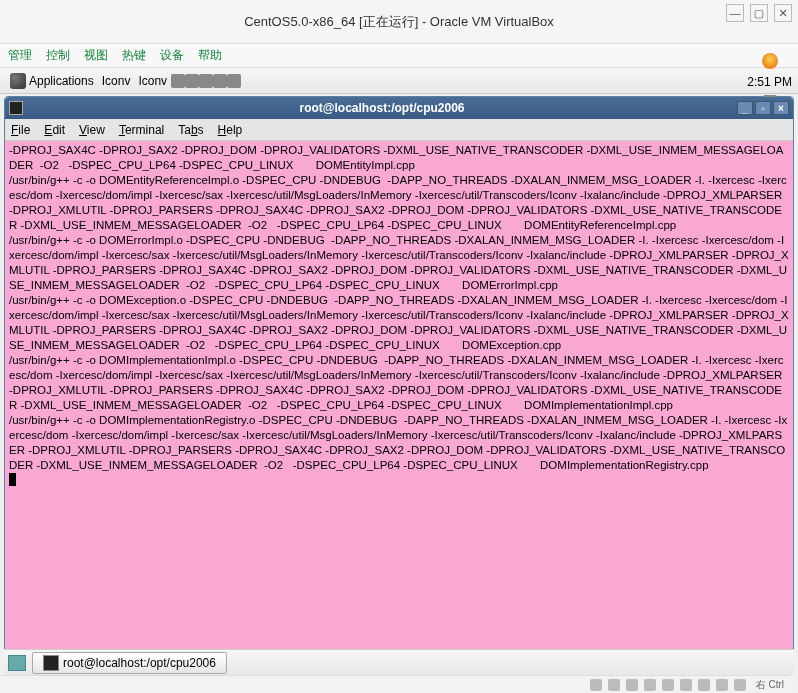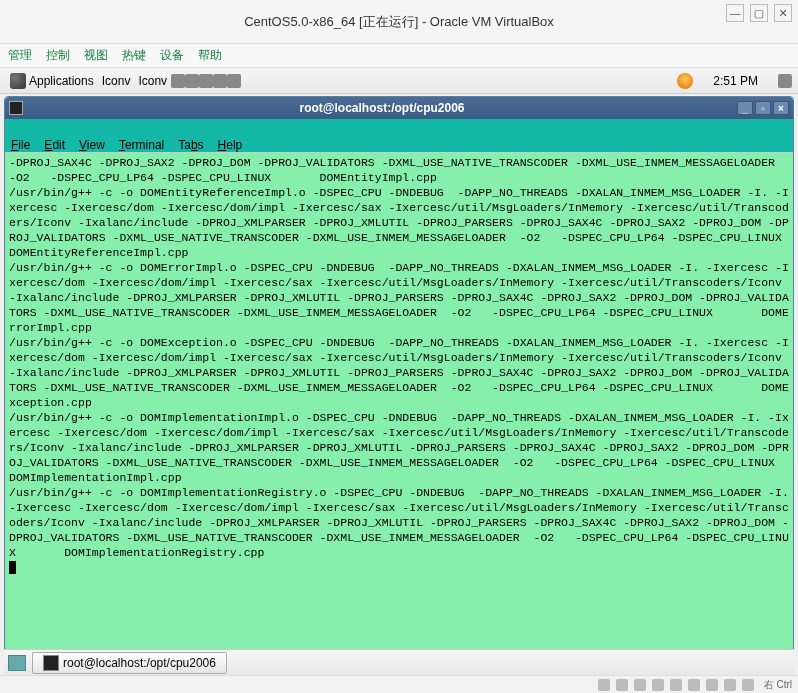--- a/index.html
+++ b/index.html
@@ -12,45 +12,45 @@
   .vb-controls span { width: 18px; height: 18px; display: inline-flex; align-items: center; justify-content: center; border: 1px solid #bbb; font-size: 11px; color: #555; cursor: pointer; }
 
   .vb-menubar { height: 24px; background: #f8f8f8; display: flex; align-items: center; padding: 0 8px; gap: 14px; border-bottom: 1px solid #e0e0e0; font-size: 12px; color: #15803d; }
   .vb-menubar span { cursor: pointer; }
 
   
   .gnome-panel { height: 26px; background: linear-gradient(#f6f6f6,#e8e8e8); display: flex; align-items: center; padding: 0 6px; border-bottom: 1px solid #ccc; font-size: 12px; }
   .gnome-left { display: flex; align-items: center; }
   .gnome-item { display: flex; align-items: center; gap: 3px; padding: 0 4px; cursor: pointer; }
   .gnome-icon { width: 16px; height: 16px; display: inline-block; }
-  .gnome-right { margin-left: auto; display: flex; align-items: center; gap: 20px; }
+  .gnome-right { margin-left: auto; display: flex; align-items: center; gap: 6px; flex-direction: column; }
   .foot-icon { background: radial-gradient(circle at 30% 30%, #777,#333); border-radius: 3px; }
   .tray-icon { width: 14px; height: 14px; background: #888; border-radius: 2px; }
 
   
   .term-window { margin: 2px 4px 0 4px; border: 1px solid #5b7ea3; border-radius: 4px 4px 0 0; background: #fff; display: flex; flex-direction: column; height: 572px; }
   .term-titlebar { height: 22px; background: linear-gradient(#4a6d95,#3a5a82); display: flex; align-items: center; color: #fff; font-size: 12px; font-weight: bold; padding: 0 4px; border-radius: 4px 4px 0 0; }
   .term-titlebar .ticon { width: 14px; height: 14px; margin-right: 4px; display: inline-block; background: #222; border: 1px solid #aaa; }
   .term-controls { margin-left: auto; display: flex; gap: 2px; }
   .term-controls span { width: 16px; height: 14px; background: #6a8ab0; border: 1px solid #3a5575; display: inline-flex; align-items: center; justify-content: center; font-size: 10px; color: #fff; cursor: pointer; }
 
-  .term-menubar { height: 34px; background: #14b8a6; display: flex; align-items: flex-end; padding: 0 6px; gap: 14px; font-size: 12px; border-bottom: 1px solid #ccc; }
+  .term-menubar { height: 22px; background: #e5e5e5; display: flex; align-items: center; padding: 0 6px; gap: 14px; font-size: 12px; border-bottom: 1px solid #ccc; }
   .term-menubar span { cursor: pointer; }
   .term-menubar span u { text-decoration: underline; }
 
-  .term-body { flex: 1; background: #86efac; padding: 2px 4px; font-family: Liberation Mono, monospace; font-size: 11.5px; line-height: 15px; color: #000; overflow: hidden; white-space: pre-wrap; word-break: break-all; }
+  .term-body { flex: 1; background: #f9a8d4; padding: 2px 4px; font-family: Liberation Sans, sans-serif; font-size: 11.5px; line-height: 15px; color: #000; overflow: hidden; white-space: pre-wrap; word-break: break-all; }
   .cursor { display: inline-block; width: 7px; height: 13px; background: #000; vertical-align: text-bottom; }
 
   
   .gnome-taskbar { position: absolute; bottom: 18px; left: 4px; right: 4px; height: 26px; background: linear-gradient(#f6f6f6,#e8e8e8); border-top: 1px solid #ccc; display: flex; align-items: center; padding: 0 4px; gap: 6px; font-size: 12px; }
   .task-btn { border: 1px solid #aaa; background: linear-gradient(#fff,#e5e5e5); padding: 2px 10px; border-radius: 2px; display: flex; align-items: center; gap: 4px; cursor: pointer; }
   .desk-icon { width: 18px; height: 16px; background: #6aa; border: 1px solid #488; cursor: pointer; }
 
   
-  .vb-status { position: absolute; bottom: 0; left: 0; right: 0; height: 18px; background: #f2f2f2; border-top: 1px solid #ddd; display: flex; align-items: center; justify-content: flex-end; padding: 0 6px; gap: 6px; font-size: 10px; color: #666; }
+  .vb-status { position: absolute; bottom: 0; left: 0; right: 8px; height: 18px; background: #f2f2f2; border-top: 1px solid #ddd; display: flex; align-items: center; justify-content: flex-end; padding: 0 6px; gap: 6px; font-size: 10px; color: #666; }
   .status-icon { width: 12px; height: 12px; background: #bbb; border-radius: 2px; }
   .status-text { margin-left: 4px; }
 
   
   .shield { background: radial-gradient(circle at 50% 40%, #fc5,#d60); border-radius: 50%; }
 </style>
 </head>
 <body>
 
 <div class="vb-titlebar">

